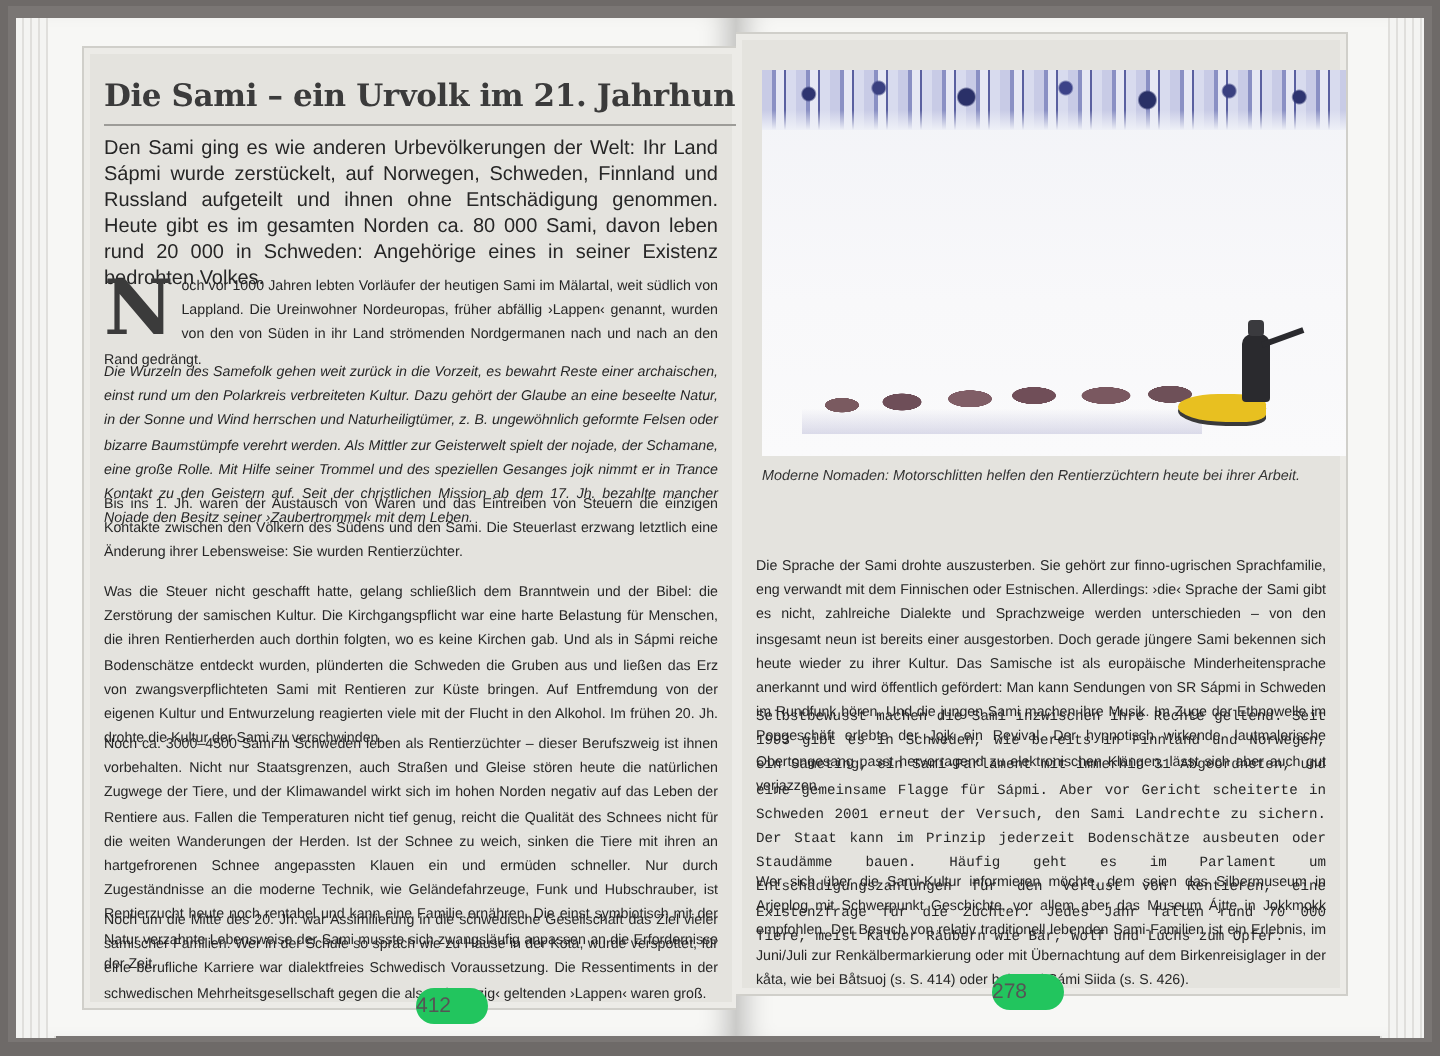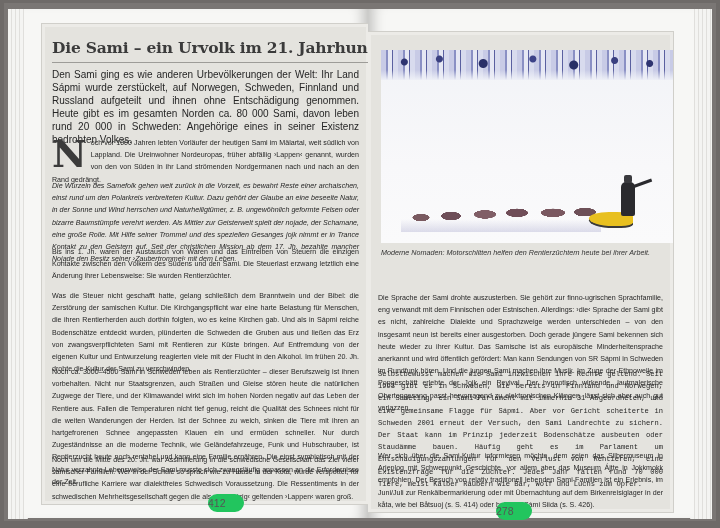--- a/index.html
+++ b/index.html
@@ -26,21 +26,21 @@
   }
   .page.left { left: 20px; width: 344px; box-shadow: inset -14px 0 14px -10px rgba(0,0,0,0.25); }
   .page.right { left: 364px; width: 326px; box-shadow: inset 14px 0 14px -10px rgba(0,0,0,0.25); }
 
   .box {
     position: absolute; background: #e4e3de;
     border: 1px solid #d0cfca;
     box-shadow: inset 0 0 0 3px #ecebe7;
   }
   .page.left .box { left: 17px; top: 14px; width: 327px; height: 480px; border-right: none; }
-  .page.right .box { left: 0; top: 22px; width: 305px; height: 480px; border-left: none; }
+  .page.right .box { left: 0; top: 7px; width: 305px; height: 480px; border-left: none; }
 
   .heading {
     position: absolute; left: 10px; top: 14px;
     font-family: "DejaVu Serif", serif; font-weight: bold;
     font-size: 15.5px; color: #3b3b3b; letter-spacing: -0.2px;
     white-space: nowrap;
   }
   .heading-rule {
     position: absolute; left: 10px; top: 38px; width: 317px; height: 1px; background: #9d9c98;
   }

